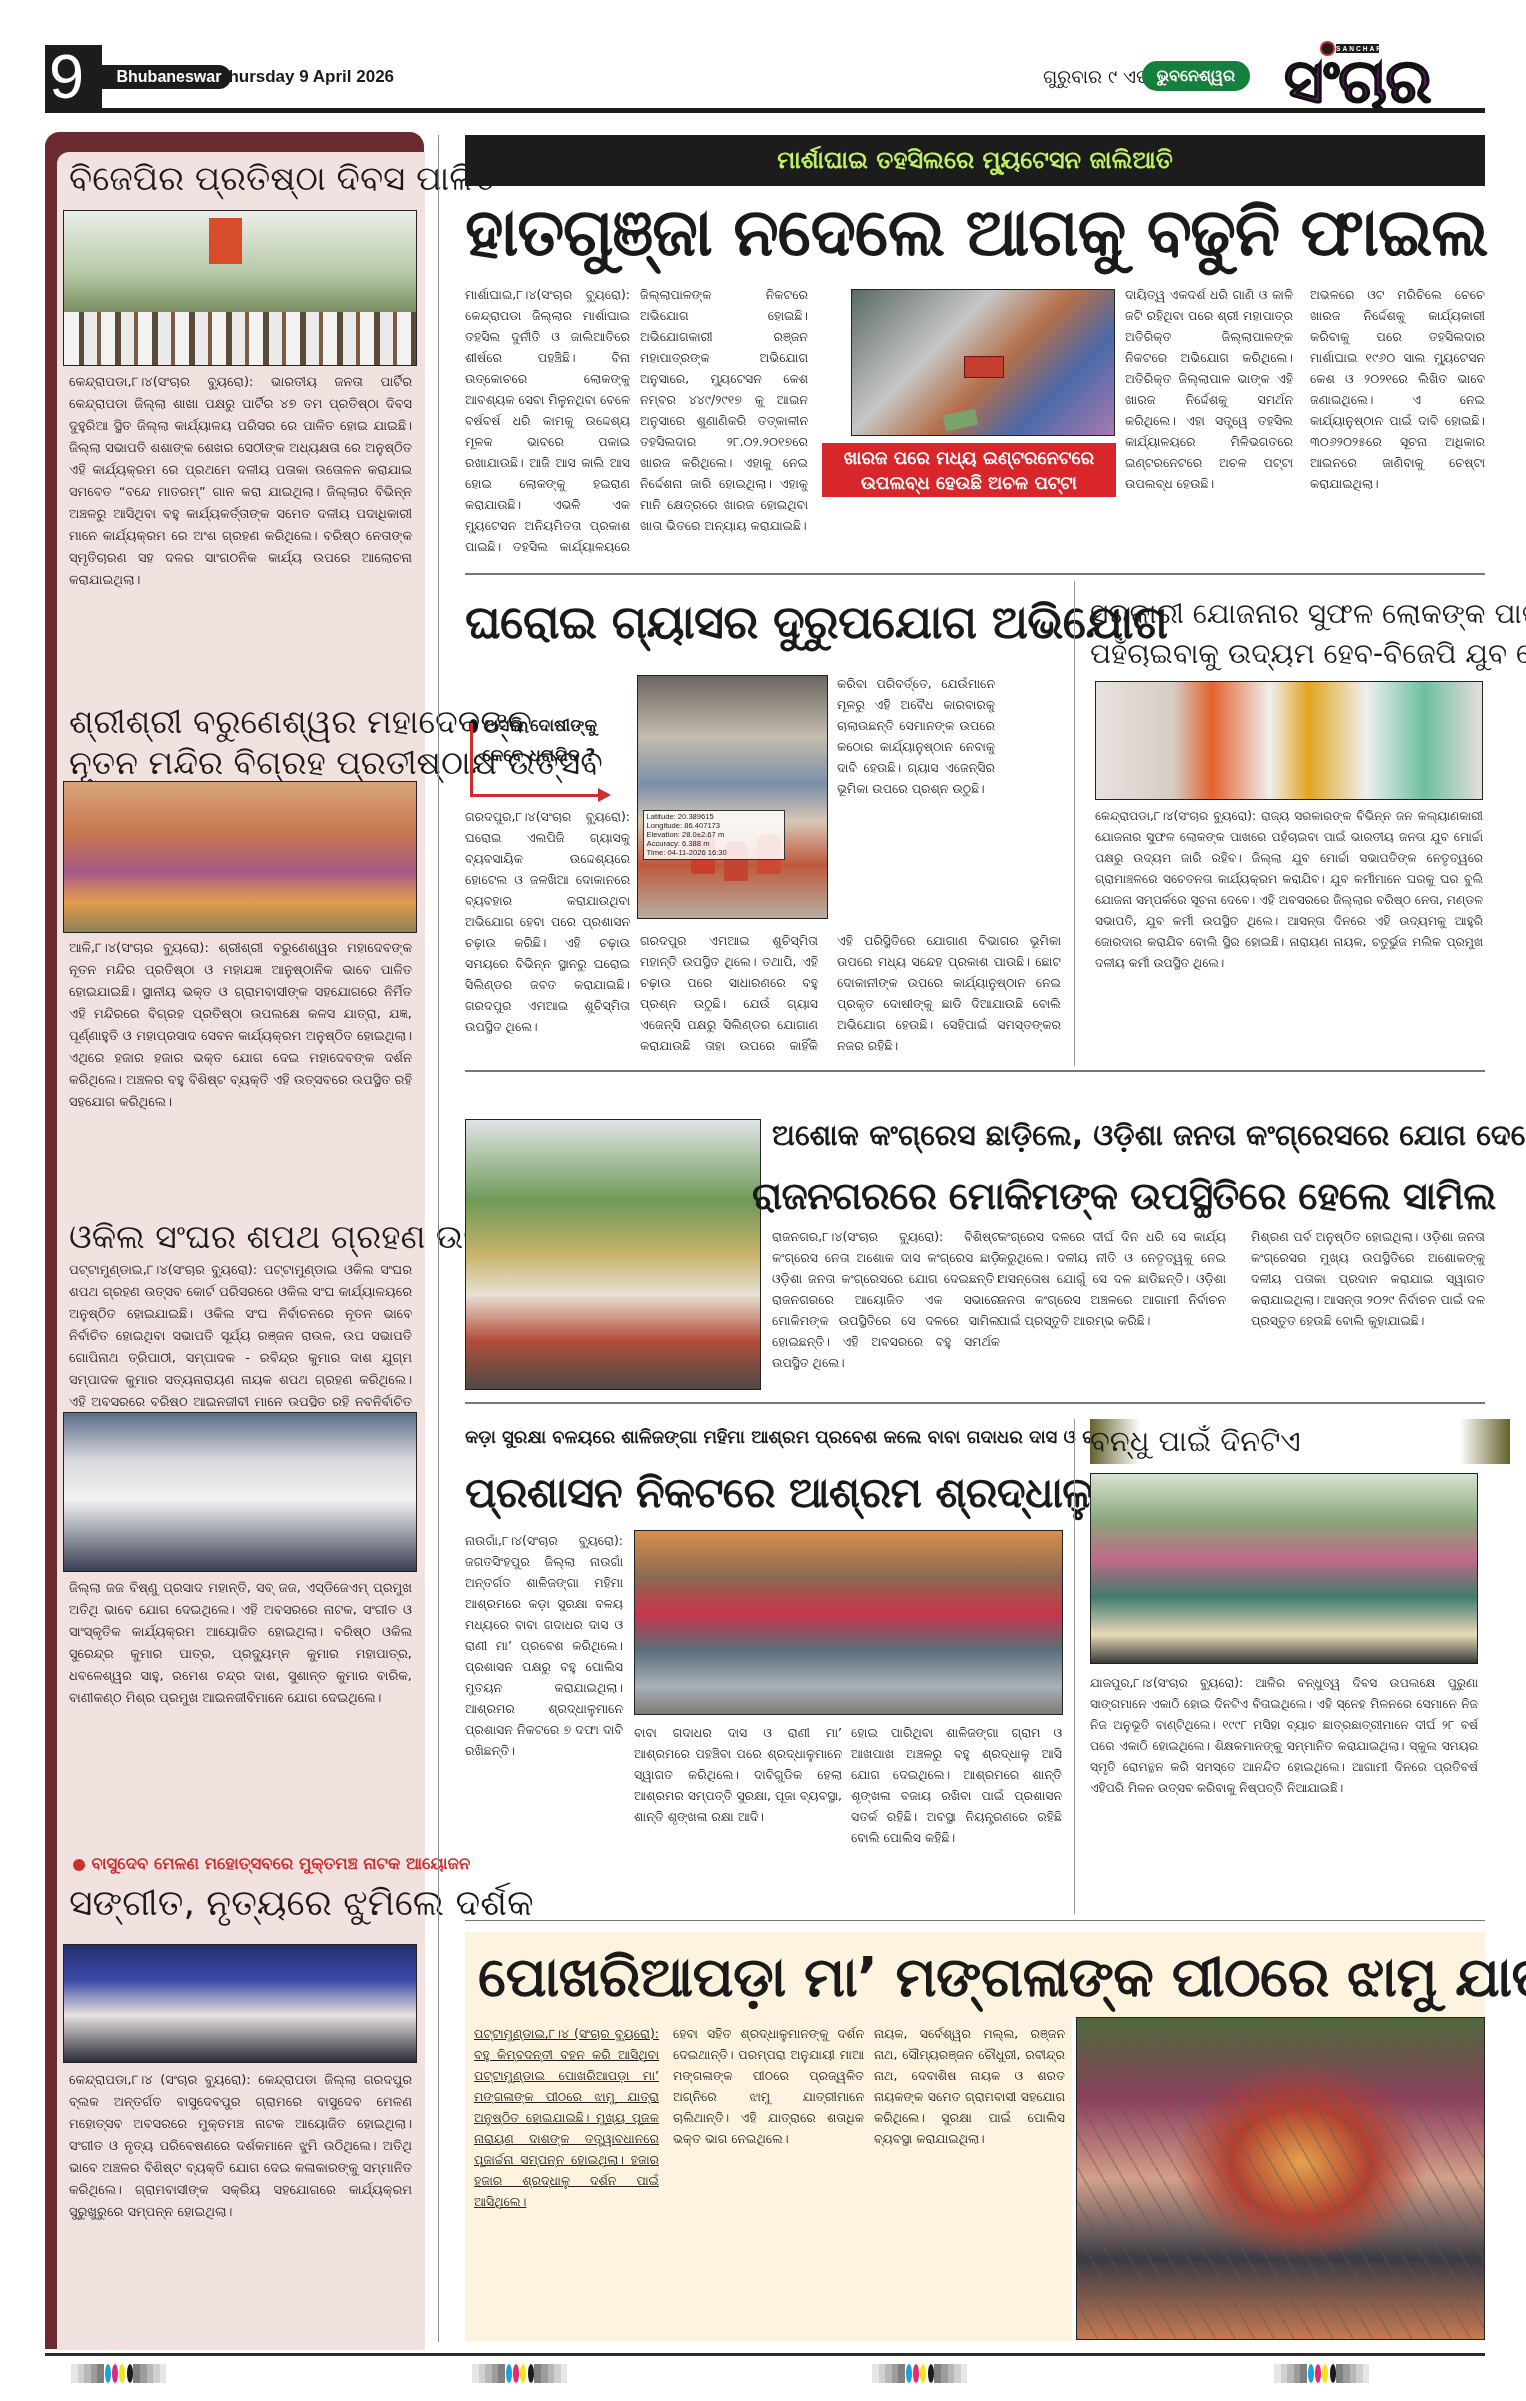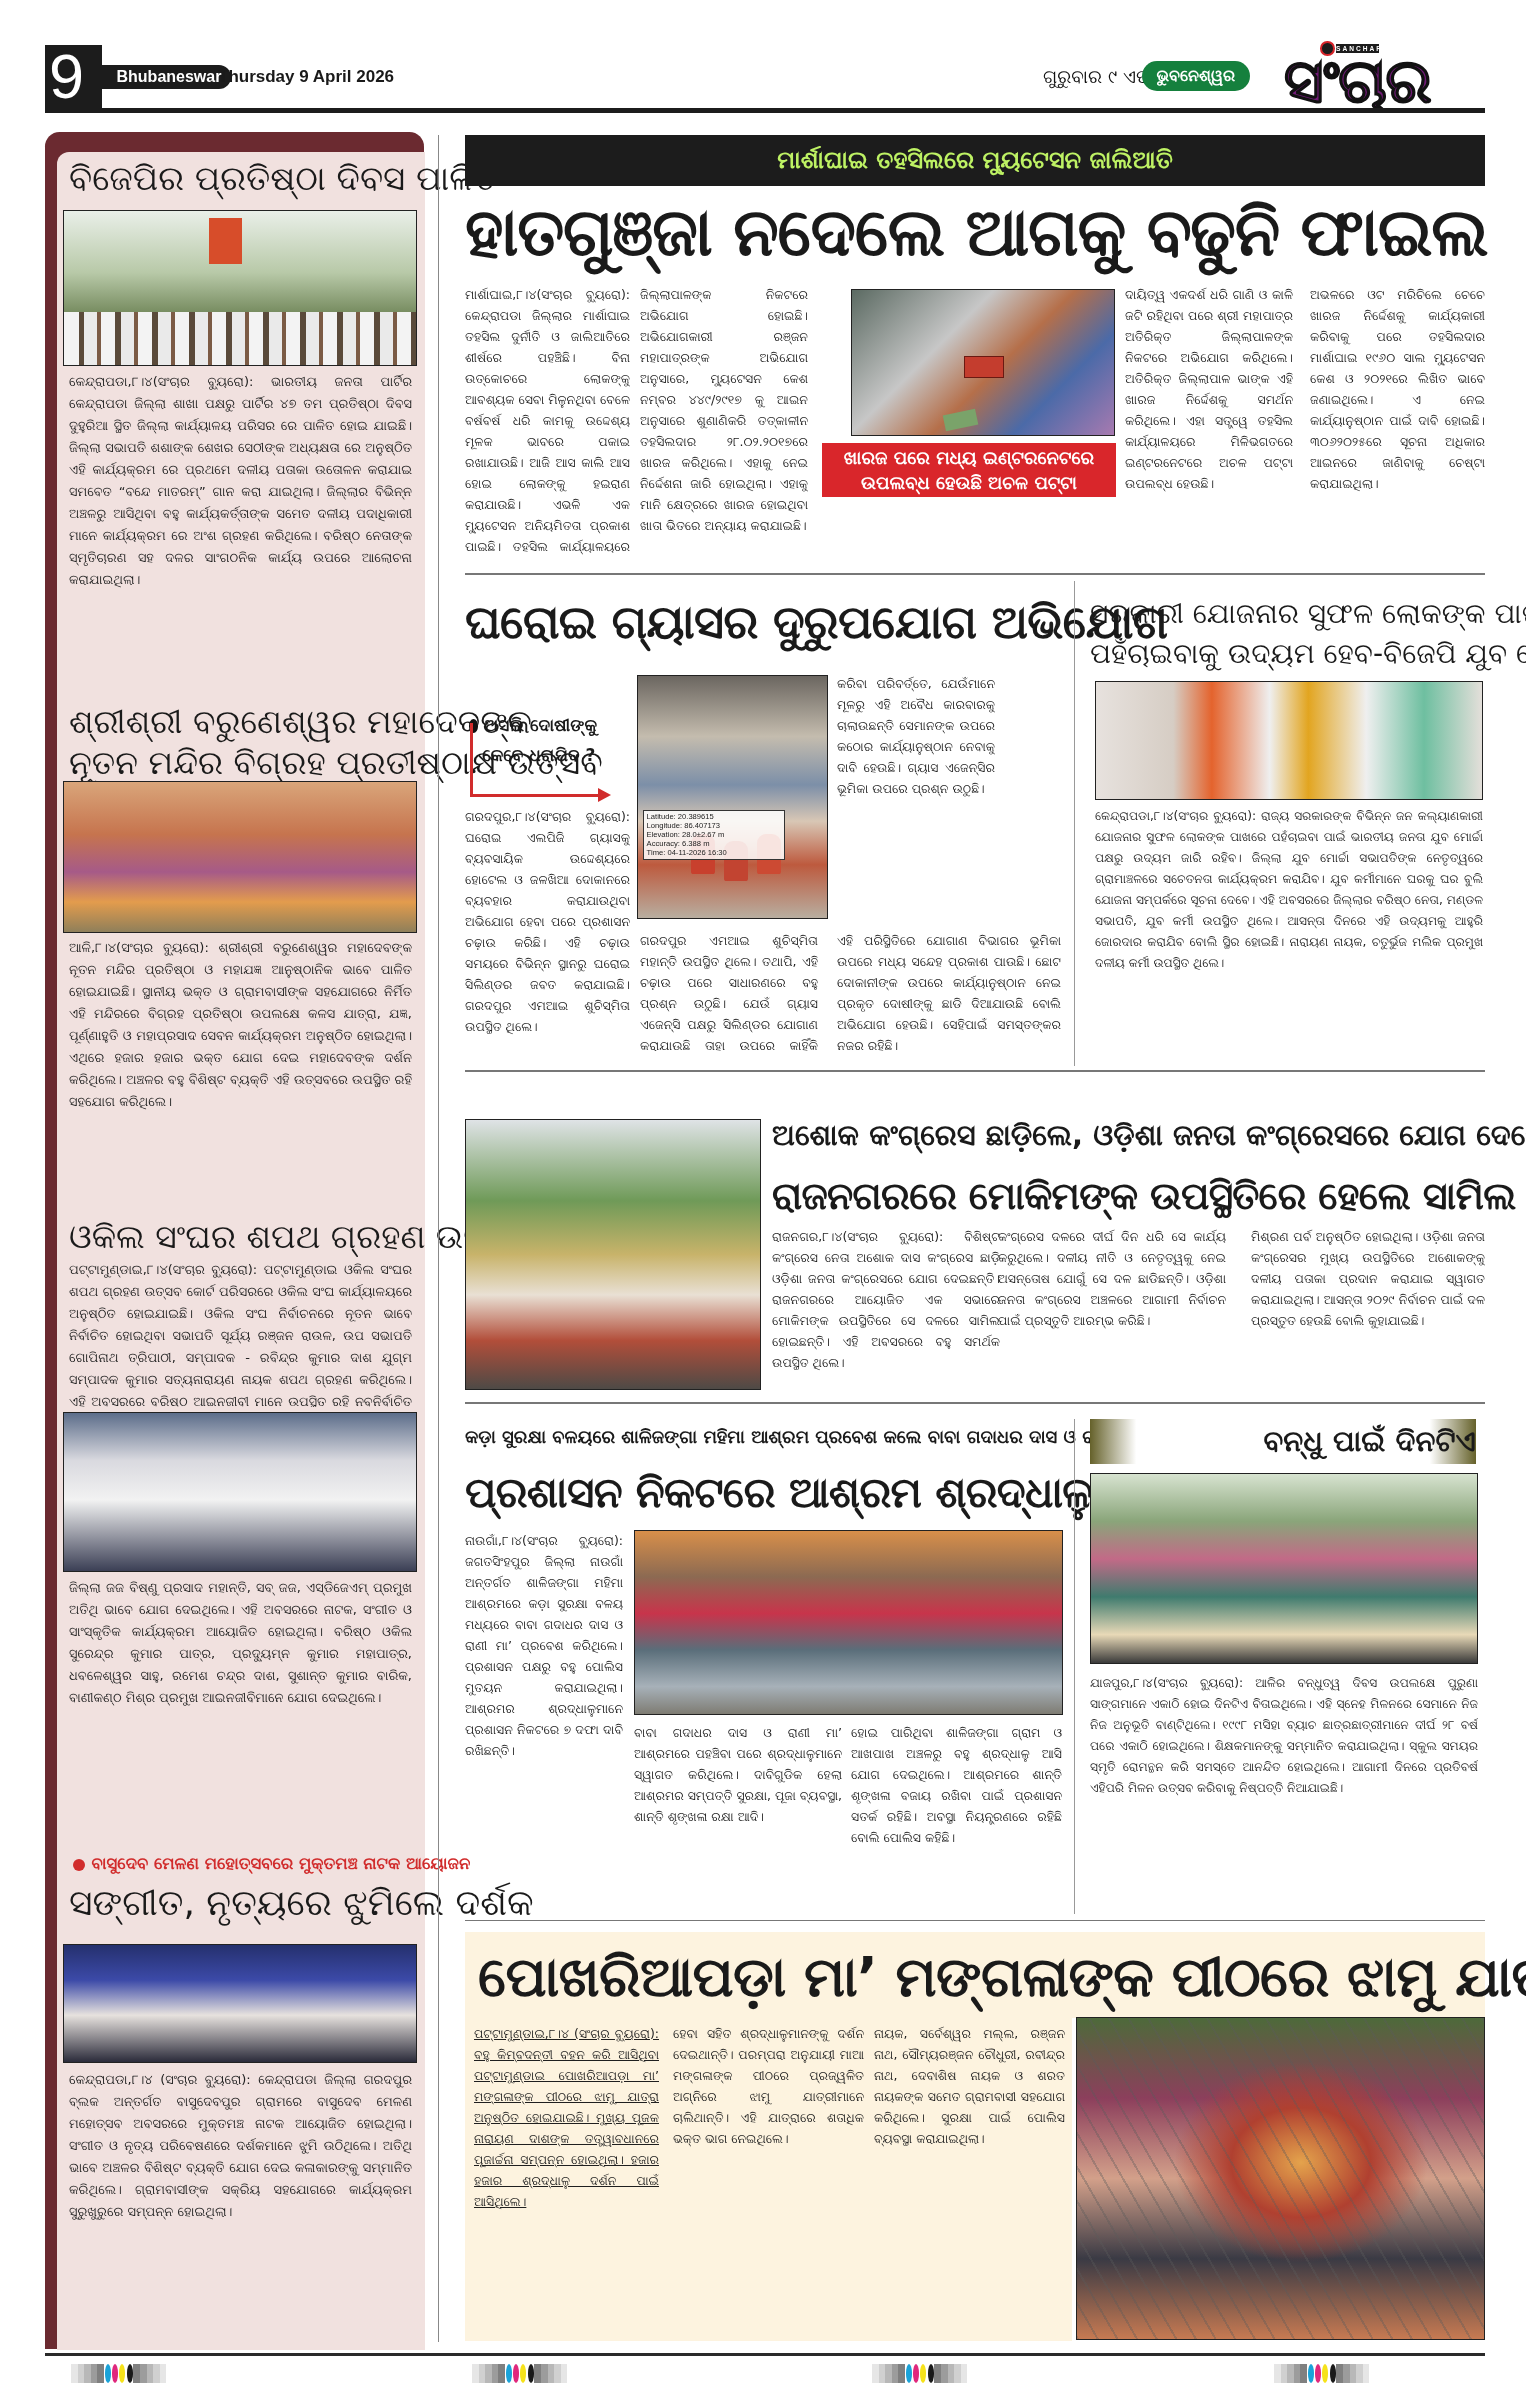--- a/index.html
+++ b/index.html
@@ -45,22 +45,22 @@
 
   .sec-head { font-size: 46px; font-weight: 900; line-height: 57px; white-space: nowrap; letter-spacing: -0.7px; }
   .sec-head-md { font-size: 30px; font-weight: 400; line-height: 40px; white-space: nowrap; }
   .arrow-line-v { left: 470px; top: 723px; width: 2.6px; height: 74px; background: #d12c2c; }
   .arrow-line-h { left: 470px; top: 794px; width: 132px; height: 2.6px; background: #d12c2c; }
   .arrow-head { left: 598px; top: 788px; width: 0; height: 0; border-top: 7.3px solid transparent; border-bottom: 7.3px solid transparent; border-left: 13.2px solid #d12c2c; }
 
   .geo-tag { left: 643px; top: 810px; width: 142px; background: rgba(255,255,255,0.85); border: 0.7px solid #333;
     font-family: "Liberation Sans", sans-serif; font-size: 7.6px; line-height: 9px; color: #222; padding: 1.3px 2.6px; }
 
-  .bandhu-bar { left: 1090px; top: 1419px; width: 386px; height: 45px; background: linear-gradient(90deg, #65612a 0%, #fff 12%, #fff 88%, #65612a 100%);
-    text-align: right; font-size: 29px; font-weight: 700; line-height: 45px; }
+  .bandhu-bar { left: 1090px; top: 1419px; width: 420px; height: 45px; background: linear-gradient(90deg, #65612a 0%, #fff 12%, #fff 88%, #65612a 100%);
+    text-align: left; font-size: 29px; font-weight: 400; line-height: 45px; }
   .pokhari-bg { left: 465px; top: 1932px; width: 1020px; height: 86px; background: #fdf3df; }
   .pokhari-body-bg { left: 465px; top: 2018px; width: 607px; height: 323px; background: #fdf3df; }
 
   
   .footer-rule { left: 45px; top: 2353px; width: 1440px; height: 2.6px; background: #2a2a2a; }
   .colorbar { height: 18.5px; display: flex; }
   .colorbar span { display: block; width: 6.6px; height: 18.5px; }
   .colorbar .ink { width: 6px; border-radius: 50%; margin: 0 0.7px; }
 </style>
 </head>
@@ -150,21 +150,21 @@
 
 <div class="abs sec-head-md" style="left:1090px; top:594px; font-size:28px;">ସରକାରୀ ଯୋଜନାର ସୁଫଳ ଲୋକଙ୍କ ପାଖରେ</div>
 <div class="abs sec-head-md" style="left:1090px; top:634px; font-size:28px;">ପହଁଚାଇବାକୁ ଉଦ୍ୟମ ହେବ-ବିଜେପି ଯୁବ ମୋର୍ଚ୍ଚା</div>
 <div class="abs photo" style="left:1095px; top:681px; width:388px; height:119px; background:linear-gradient(90deg,#e7e2de 0%,#d6cdc4 20%,#e4632d 30%,#efefef 45%,#e2a520 55%,#efefef 70%,#6ebfa0 85%,#e4dfda 100%);"></div>
 <div class="abs body-text" style="left:1095px; top:806px; width:388px; height:254px; overflow:hidden; font-size:12.2px;">କେନ୍ଦ୍ରାପଡା,୮।୪(ସଂଚାର ବ୍ୟୁରୋ): ରାଜ୍ୟ ସରକାରଙ୍କ ବିଭିନ୍ନ ଜନ କଲ୍ୟାଣକାରୀ ଯୋଜନାର ସୁଫଳ ଲୋକଙ୍କ ପାଖରେ ପହଁଚାଇବା ପାଇଁ ଭାରତୀୟ ଜନତା ଯୁବ ମୋର୍ଚ୍ଚା ପକ୍ଷରୁ ଉଦ୍ୟମ ଜାରି ରହିବ। ଜିଲ୍ଲା ଯୁବ ମୋର୍ଚ୍ଚା ସଭାପତିଙ୍କ ନେତୃତ୍ୱରେ ଗ୍ରାମାଞ୍ଚଳରେ ସଚେତନତା କାର୍ଯ୍ୟକ୍ରମ କରାଯିବ। ଯୁବ କର୍ମୀମାନେ ଘରକୁ ଘର ବୁଲି ଯୋଜନା ସମ୍ପର୍କରେ ସୂଚନା ଦେବେ। ଏହି ଅବସରରେ ଜିଲ୍ଲାର ବରିଷ୍ଠ ନେତା, ମଣ୍ଡଳ ସଭାପତି, ଯୁବ କର୍ମୀ ଉପସ୍ଥିତ ଥିଲେ। ଆସନ୍ତା ଦିନରେ ଏହି ଉଦ୍ୟମକୁ ଆହୁରି ଜୋରଦାର କରାଯିବ ବୋଲି ସ୍ଥିର ହୋଇଛି। ନାରାୟଣ ନାୟକ, ଚତୁର୍ଭୁଜ ମଲିକ ପ୍ରମୁଖ ଦଳୀୟ କର୍ମୀ ଉପସ୍ଥିତ ଥିଲେ।</div>
 
 <div class="abs hrule" style="left:465px; top:1070px; width:1020px;"></div>
 
 <div class="abs photo" style="left:465px; top:1119px; width:296px; height:271px; background:linear-gradient(180deg,#dfe3e6 0%,#6f9a58 30%,#c8b36a 50%,#e9e0d4 65%,#b24e3a 82%,#4e4a46 100%);"></div>
 <div class="abs sec-head-md" style="left:772px; top:1115px; font-size:29px; font-weight:700;">ଅଶୋକ କଂଗ୍ରେସ ଛାଡ଼ିଲେ, ଓଡ଼ିଶା ଜନତା କଂଗ୍ରେସରେ ଯୋଗ ଦେଲେ</div>
-<div class="abs sec-head" style="left:772px; top:1168px; font-size:38px;">ରାଜନଗରରେ ମୋକିମଙ୍କ ଉପସ୍ଥିତିରେ ହେଲେ ସାମିଲ</div>
+<div class="abs sec-head" style="left:752px; top:1168px; font-size:38px;">ରାଜନଗରରେ ମୋକିମଙ୍କ ଉପସ୍ଥିତିରେ ହେଲେ ସାମିଲ</div>
 <div class="abs body-text" style="left:772px; top:1226px; width:228px; height:165px; overflow:hidden;">ରାଜନଗର,୮।୪(ସଂଚାର ବ୍ୟୁରୋ): ବିଶିଷ୍ଟ କଂଗ୍ରେସ ନେତା ଅଶୋକ ଦାସ କଂଗ୍ରେସ ଛାଡ଼ି ଓଡ଼ିଶା ଜନତା କଂଗ୍ରେସରେ ଯୋଗ ଦେଇଛନ୍ତି। ରାଜନଗରରେ ଆୟୋଜିତ ଏକ ସଭାରେ ମୋକିମଙ୍କ ଉପସ୍ଥିତିରେ ସେ ଦଳରେ ସାମିଲ ହୋଇଛନ୍ତି। ଏହି ଅବସରରେ ବହୁ ସମର୍ଥକ ଉପସ୍ଥିତ ଥିଲେ।</div>
 <div class="abs body-text" style="left:998px; top:1226px; width:228px; height:165px; overflow:hidden;">କଂଗ୍ରେସ ଦଳରେ ଦୀର୍ଘ ଦିନ ଧରି ସେ କାର୍ଯ୍ୟ କରୁଥିଲେ। ଦଳୀୟ ନୀତି ଓ ନେତୃତ୍ୱକୁ ନେଇ ଅସନ୍ତୋଷ ଯୋଗୁଁ ସେ ଦଳ ଛାଡିଛନ୍ତି। ଓଡ଼ିଶା ଜନତା କଂଗ୍ରେସ ଅଞ୍ଚଳରେ ଆଗାମୀ ନିର୍ବାଚନ ପାଇଁ ପ୍ରସ୍ତୁତି ଆରମ୍ଭ କରିଛି।</div>
 <div class="abs body-text" style="left:1251px; top:1226px; width:234px; height:165px; overflow:hidden;">ମିଶ୍ରଣ ପର୍ବ ଅନୁଷ୍ଠିତ ହୋଇଥିଲା। ଓଡ଼ିଶା ଜନତା କଂଗ୍ରେସର ମୁଖ୍ୟ ଉପସ୍ଥିତିରେ ଅଶୋକଙ୍କୁ ଦଳୀୟ ପତାକା ପ୍ରଦାନ କରାଯାଇ ସ୍ୱାଗତ କରାଯାଇଥିଲା। ଆସନ୍ତା ୨୦୨୯ ନିର୍ବାଚନ ପାଇଁ ଦଳ ପ୍ରସ୍ତୁତ ହେଉଛି ବୋଲି କୁହାଯାଇଛି।</div>
 
 <div class="abs hrule" style="left:465px; top:1402px; width:1020px;"></div>
 
 <div class="abs" style="left:465px; top:1425px; font-size:18px; font-weight:700; line-height:24px; white-space:nowrap;">କଡ଼ା ସୁରକ୍ଷା ବଳୟରେ ଶାଳିଜଙ୍ଗା ମହିମା ଆଶ୍ରମ ପ୍ରବେଶ କଲେ ବାବା ଗଦାଧର ଦାସ ଓ ରାଣୀ ମା’</div>
 <div class="abs sec-head" style="left:465px; top:1464px; font-size:42px;">ପ୍ରଶାସନ ନିକଟରେ ଆଶ୍ରମ ଶ୍ରଦ୍ଧାଳୁ ରଖିଲେ ୭ ଦାବି</div>
 <div class="abs body-text" style="left:465px; top:1530px; width:158px; height:370px; overflow:hidden;">ନାଉଗାଁ,୮।୪(ସଂଚାର ବ୍ୟୁରୋ): ଜଗତସିଂହପୁର ଜିଲ୍ଲା ନାଉଗାଁ ଅନ୍ତର୍ଗତ ଶାଳିଜଙ୍ଗା ମହିମା ଆଶ୍ରମରେ କଡ଼ା ସୁରକ୍ଷା ବଳୟ ମଧ୍ୟରେ ବାବା ଗଦାଧର ଦାସ ଓ ରାଣୀ ମା’ ପ୍ରବେଶ କରିଥିଲେ। ପ୍ରଶାସନ ପକ୍ଷରୁ ବହୁ ପୋଲିସ ମୁତୟନ କରାଯାଇଥିଲା। ଆଶ୍ରମର ଶ୍ରଦ୍ଧାଳୁମାନେ ପ୍ରଶାସନ ନିକଟରେ ୭ ଦଫା ଦାବି ରଖିଛନ୍ତି।</div>
 <div class="abs photo" style="left:634px; top:1530px; width:429px; height:185px; background:linear-gradient(180deg,#d88f4a 0%,#8c6a52 25%,#c8344b 45%,#5a6e7a 65%,#a7b1b9 85%,#7e7c73 100%);"></div>

